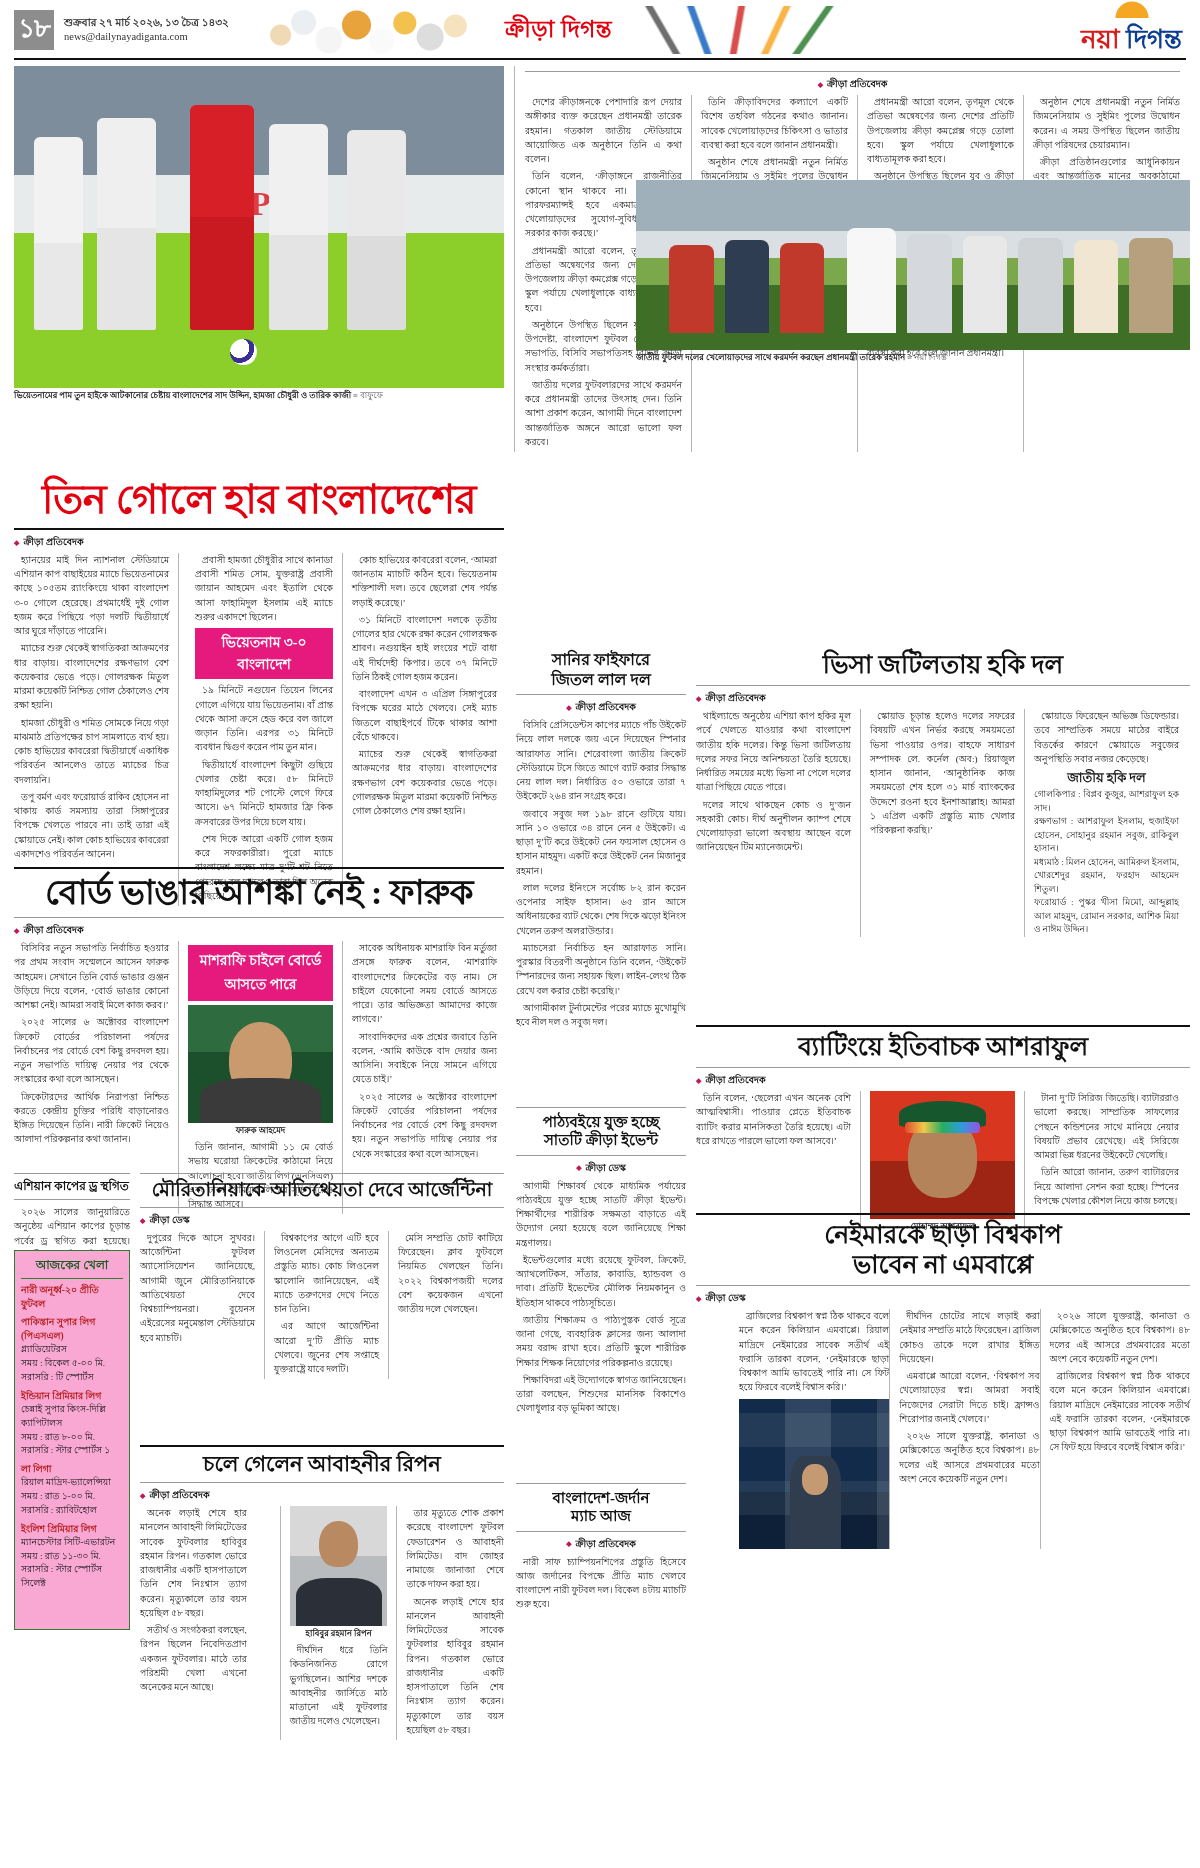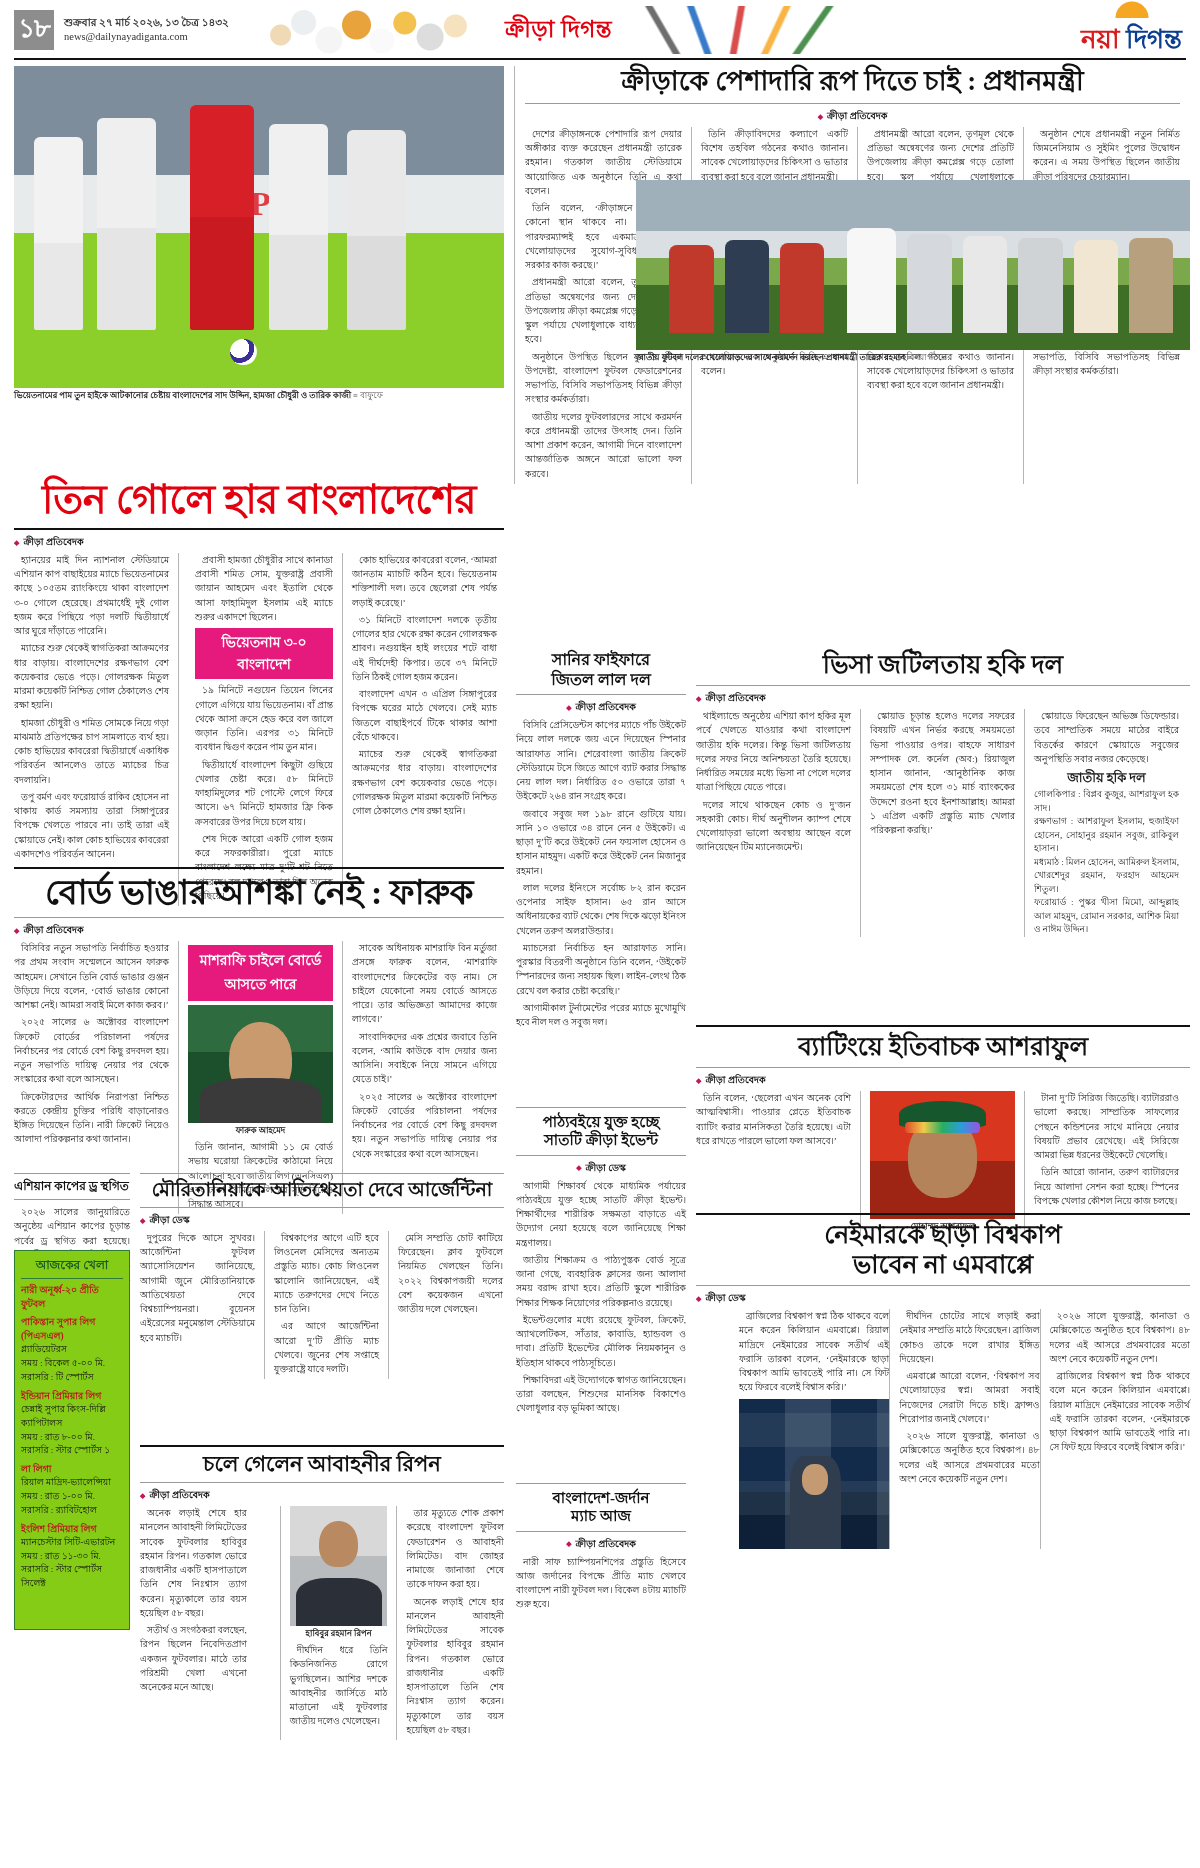--- a/index.html
+++ b/index.html
@@ -200,21 +200,21 @@
     position:absolute; left:34%; bottom:0; width:34%; height:62%;
     border-radius:28% 28% 0 0; background:#2f3d4f;
   }
   .ph-presser .face {
     position:absolute; left:42%; bottom:36%; width:17%; padding-bottom:20%;
     border-radius:46%; background:#c39a72;
   }
 
   
   .green-box {
-    border:1px solid #2e7d32; background:#84cc16; padding:5px 6px;
+    border:1px solid #2e7d32; background:#f9a8d4; padding:5px 6px;
   }
   .green-title {
     text-align:center; font-weight:bold; font-size:12px;
     color:#1b5e20; border-bottom:1px solid #2e7d32; padding-bottom:2px; margin-bottom:3px;
   }
   .green-box .gsec { font-size:9.2px; line-height:1.5; }
   .green-box .gsec b { display:block; color:#b71c1c; font-size:9.4px; margin-top:4px; }
 
   
   .row { display:flex; }
@@ -259,21 +259,20 @@
         <div class="ball"></div>
       </div>
       <div class="caption">
         <span>ভিয়েতনামের পাম তুন হাইকে আটকানোর চেষ্টায় বাংলাদেশের সাদ উদ্দিন, হামজা চৌধুরী ও তারিক কাজী</span>
         <span class="credit">≡ বাফুফে</span>
       </div>
     </div>
 
     <div style="width:666px;" class="col-rule">
       <div style="padding-left:10px;">
-        <div class="headline-lg">ক্রীড়াকে পেশাদারি রূপ দিতে চাই : প্রধানমন্ত্রী</div>
         <div class="hr-thin"></div>
         <div class="byline" style="text-align:center;">ক্রীড়া প্রতিবেদক</div>
 
         <div class="row" style="gap:9px;">
           <div class="body-text" style="width:159px;">
             <p>দেশের ক্রীড়াঙ্গনকে পেশাদারি রূপ দেয়ার অঙ্গীকার ব্যক্ত করেছেন প্রধানমন্ত্রী তারেক রহমান। গতকাল জাতীয় স্টেডিয়ামে আয়োজিত এক অনুষ্ঠানে তিনি এ কথা বলেন।</p>
             <p>তিনি বলেন, ‘ক্রীড়াঙ্গনে রাজনীতির কোনো স্থান থাকবে না। যোগ্যতা ও পারফরম্যান্সই হবে একমাত্র মানদণ্ড। খেলোয়াড়দের সুযোগ-সুবিধা বাড়াতে সরকার কাজ করছে।’</p>
             <p>প্রধানমন্ত্রী আরো বলেন, তৃণমূল থেকে প্রতিভা অন্বেষণের জন্য দেশের প্রতিটি উপজেলায় ক্রীড়া কমপ্লেক্স গড়ে তোলা হবে। স্কুল পর্যায়ে খেলাধুলাকে বাধ্যতামূলক করা হবে।</p>
             <p>অনুষ্ঠানে উপস্থিত ছিলেন যুব ও ক্রীড়া উপদেষ্টা, বাংলাদেশ ফুটবল ফেডারেশনের সভাপতি, বিসিবি সভাপতিসহ বিভিন্ন ক্রীড়া সংস্থার কর্মকর্তারা।</p>
             <p>জাতীয় দলের ফুটবলারদের সাথে করমর্দন করে প্রধানমন্ত্রী তাদের উৎসাহ দেন। তিনি আশা প্রকাশ করেন, আগামী দিনে বাংলাদেশ আন্তর্জাতিক অঙ্গনে আরো ভালো ফল করবে।</p>
@@ -495,22 +494,22 @@
   </div>
 
   <div style="position:absolute; left:516px; top:1102px; width:170px;">
     <div class="hr-thin"></div>
     <div class="headline-sm" style="white-space:pre-line;font-size:15px;">পাঠ্যবইয়ে যুক্ত হচ্ছে
 সাতটি ক্রীড়া ইভেন্ট</div>
     <div class="hr-thin"></div>
     <div class="byline" style="text-align:center;">ক্রীড়া ডেস্ক</div>
     <div class="body-text">
       <p>আগামী শিক্ষাবর্ষ থেকে মাধ্যমিক পর্যায়ের পাঠ্যবইয়ে যুক্ত হচ্ছে সাতটি ক্রীড়া ইভেন্ট। শিক্ষার্থীদের শারীরিক সক্ষমতা বাড়াতে এই উদ্যোগ নেয়া হয়েছে বলে জানিয়েছে শিক্ষা মন্ত্রণালয়।</p>
+      <p>ইভেন্টগুলোর মধ্যে রয়েছে ফুটবল, ক্রিকেট, অ্যাথলেটিকস, সাঁতার, কাবাডি, হ্যান্ডবল ও দাবা। প্রতিটি ইভেন্টের মৌলিক নিয়মকানুন ও ইতিহাস থাকবে পাঠ্যসূচিতে।</p>
       <p>জাতীয় শিক্ষাক্রম ও পাঠ্যপুস্তক বোর্ড সূত্রে জানা গেছে, ব্যবহারিক ক্লাসের জন্য আলাদা সময় বরাদ্দ রাখা হবে। প্রতিটি স্কুলে শারীরিক শিক্ষার শিক্ষক নিয়োগের পরিকল্পনাও রয়েছে।</p>
-      <p>ইভেন্টগুলোর মধ্যে রয়েছে ফুটবল, ক্রিকেট, অ্যাথলেটিকস, সাঁতার, কাবাডি, হ্যান্ডবল ও দাবা। প্রতিটি ইভেন্টের মৌলিক নিয়মকানুন ও ইতিহাস থাকবে পাঠ্যসূচিতে।</p>
       <p>শিক্ষাবিদরা এই উদ্যোগকে স্বাগত জানিয়েছেন। তারা বলছেন, শিশুদের মানসিক বিকাশেও খেলাধুলার বড় ভূমিকা আছে।</p>
     </div>
   </div>
 
   <div style="position:absolute; left:516px; top:1478px; width:170px;">
     <div class="hr-thin"></div>
     <div class="headline-sm" style="white-space:pre-line;font-size:15px;">বাংলাদেশ-জর্দান
 ম্যাচ আজ</div>
     <div class="hr-thin"></div>
     <div class="byline" style="text-align:center;">ক্রীড়া প্রতিবেদক</div>

